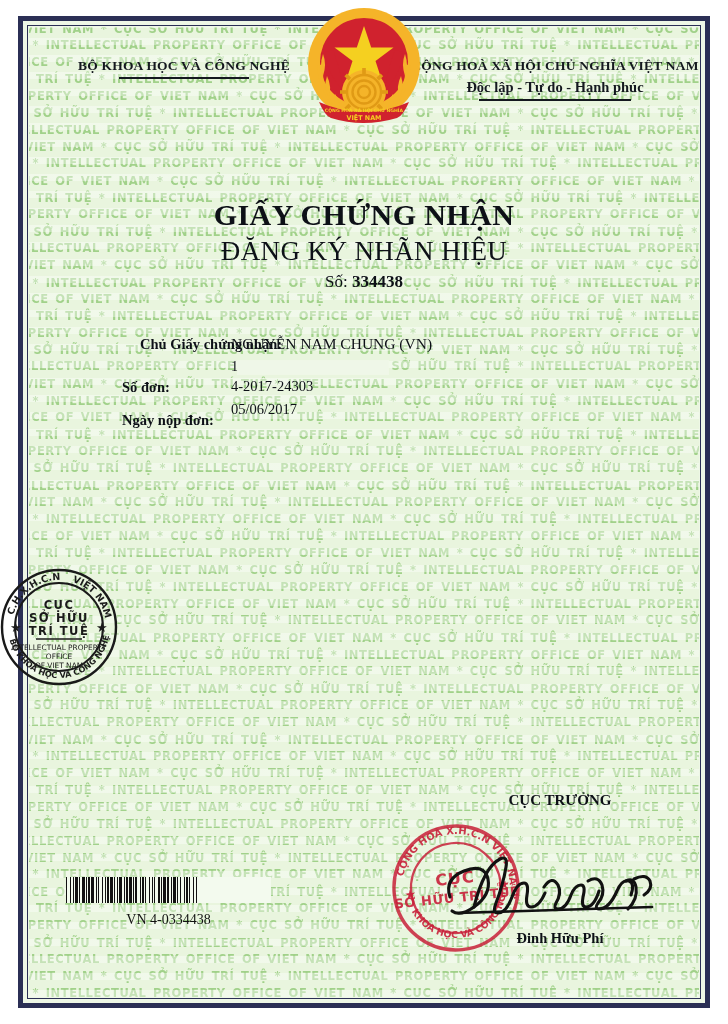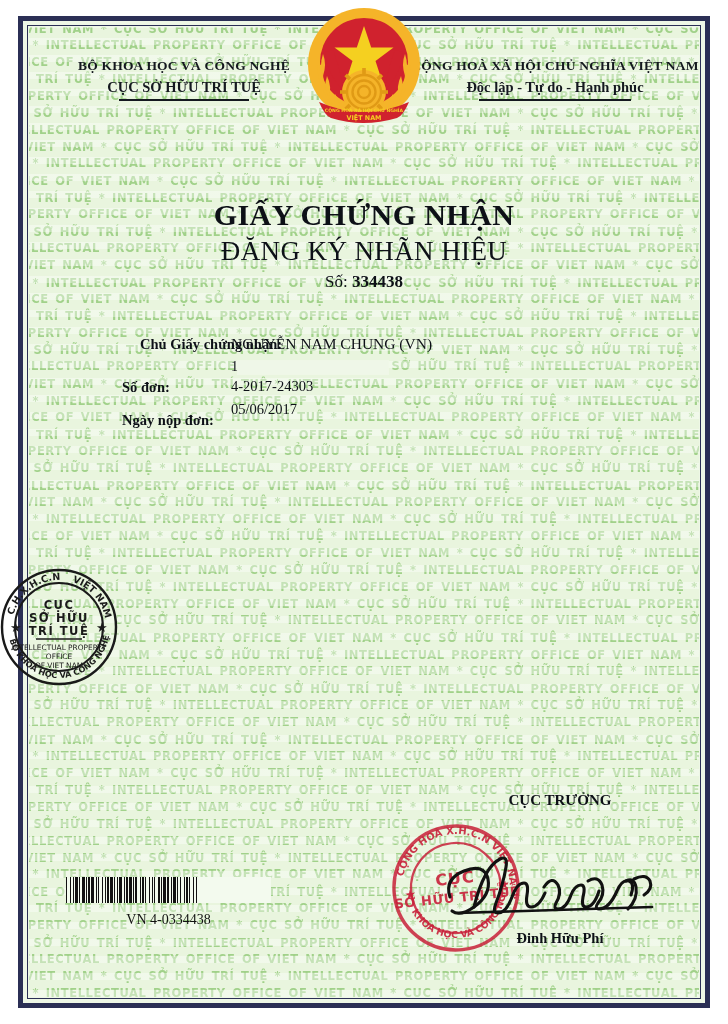--- a/index.html
+++ b/index.html
@@ -80,21 +80,20 @@
     <div id="wm-wrap">
       <div id="wm">INTELLECTUAL PROPERTY OFFICE OF VIET NAM * CỤC SỞ HỮU TRÍ TUỆ * INTELLECTUAL PROPERTY OFFICE OF VIET NAM * CỤC SỞ HỮU TRÍ TUỆ * INTELLECTUAL PROPERTY OFFICE OF VIET NAM * CỤC SỞ HỮU TRÍ TUỆ * INTELLECTUAL PROPERTY OFFICE OF VIET NAM * CỤC SỞ HỮU TRÍ TUỆ * INTELLECTUAL PROPERTY OFFICE OF VIET NAM * CỤC SỞ HỮU TRÍ TUỆ * INTELLECTUAL PROPERTY OFFICE OF VIET NAM * CỤC SỞ HỮU TRÍ TUỆ * INTELLECTUAL PROPERTY OFFICE OF VIET NAM * CỤC SỞ HỮU TRÍ TUỆ * INTELLECTUAL PROPERTY OFFICE OF VIET NAM * CỤC SỞ HỮU TRÍ TUỆ * INTELLECTUAL PROPERTY OFFICE OF VIET NAM * CỤC SỞ HỮU TRÍ TUỆ * INTELLECTUAL PROPERTY OFFICE OF VIET NAM * CỤC SỞ HỮU TRÍ TUỆ * INTELLECTUAL PROPERTY OFFICE OF VIET NAM * CỤC SỞ HỮU TRÍ TUỆ * INTELLECTUAL PROPERTY OFFICE OF VIET NAM * CỤC SỞ HỮU TRÍ TUỆ * INTELLECTUAL PROPERTY OFFICE OF VIET NAM * CỤC SỞ HỮU TRÍ TUỆ * INTELLECTUAL PROPERTY OFFICE OF VIET NAM * CỤC SỞ HỮU TRÍ TUỆ * INTELLECTUAL PROPERTY OFFICE OF VIET NAM * CỤC SỞ HỮU TRÍ TUỆ * INTELLECTUAL PROPERTY OFFICE OF VIET NAM * CỤC SỞ HỮU TRÍ TUỆ * INTELLECTUAL PROPERTY OFFICE OF VIET NAM * CỤC SỞ HỮU TRÍ TUỆ * INTELLECTUAL PROPERTY OFFICE OF VIET NAM * CỤC SỞ HỮU TRÍ TUỆ * INTELLECTUAL PROPERTY OFFICE OF VIET NAM * CỤC SỞ HỮU TRÍ TUỆ * INTELLECTUAL PROPERTY OFFICE OF VIET NAM * CỤC SỞ HỮU TRÍ TUỆ * INTELLECTUAL PROPERTY OFFICE OF VIET NAM * CỤC SỞ HỮU TRÍ TUỆ * INTELLECTUAL PROPERTY OFFICE OF VIET NAM * CỤC SỞ HỮU TRÍ TUỆ * INTELLECTUAL PROPERTY OFFICE OF VIET NAM * CỤC SỞ HỮU TRÍ TUỆ * INTELLECTUAL PROPERTY OFFICE OF VIET NAM * CỤC SỞ HỮU TRÍ TUỆ * INTELLECTUAL PROPERTY OFFICE OF VIET NAM * CỤC SỞ HỮU TRÍ TUỆ * INTELLECTUAL PROPERTY OFFICE OF VIET NAM * CỤC SỞ HỮU TRÍ TUỆ * INTELLECTUAL PROPERTY OFFICE OF VIET NAM * CỤC SỞ HỮU TRÍ TUỆ * INTELLECTUAL PROPERTY OFFICE OF VIET NAM * CỤC SỞ HỮU TRÍ TUỆ * INTELLECTUAL PROPERTY OFFICE OF VIET NAM * CỤC SỞ HỮU TRÍ TUỆ * INTELLECTUAL PROPERTY OFFICE OF VIET NAM * CỤC SỞ HỮU TRÍ TUỆ * INTELLECTUAL PROPERTY OFFICE OF VIET NAM * CỤC SỞ HỮU TRÍ TUỆ * INTELLECTUAL PROPERTY OFFICE OF VIET NAM * CỤC SỞ HỮU TRÍ TUỆ * INTELLECTUAL PROPERTY OFFICE OF VIET NAM * CỤC SỞ HỮU TRÍ TUỆ * INTELLECTUAL PROPERTY OFFICE OF VIET NAM * CỤC SỞ HỮU TRÍ TUỆ * INTELLECTUAL PROPERTY OFFICE OF VIET NAM * CỤC SỞ HỮU TRÍ TUỆ * INTELLECTUAL PROPERTY OFFICE OF VIET NAM * CỤC SỞ HỮU TRÍ TUỆ * INTELLECTUAL PROPERTY OFFICE OF VIET NAM * CỤC SỞ HỮU TRÍ TUỆ * INTELLECTUAL PROPERTY OFFICE OF VIET NAM * CỤC SỞ HỮU TRÍ TUỆ * INTELLECTUAL PROPERTY OFFICE OF VIET NAM * CỤC SỞ HỮU TRÍ TUỆ * INTELLECTUAL PROPERTY OFFICE OF VIET NAM * CỤC SỞ HỮU TRÍ TUỆ * INTELLECTUAL PROPERTY OFFICE OF VIET NAM * CỤC SỞ HỮU TRÍ TUỆ * INTELLECTUAL PROPERTY OFFICE OF VIET NAM * CỤC SỞ HỮU TRÍ TUỆ * INTELLECTUAL PROPERTY OFFICE OF VIET NAM * CỤC SỞ HỮU TRÍ TUỆ * INTELLECTUAL PROPERTY OFFICE OF VIET NAM * CỤC SỞ HỮU TRÍ TUỆ * INTELLECTUAL PROPERTY OFFICE OF VIET NAM * CỤC SỞ HỮU TRÍ TUỆ * INTELLECTUAL PROPERTY OFFICE OF VIET NAM * CỤC SỞ HỮU TRÍ TUỆ * INTELLECTUAL PROPERTY OFFICE OF VIET NAM * CỤC SỞ HỮU TRÍ TUỆ * INTELLECTUAL PROPERTY OFFICE OF VIET NAM * CỤC SỞ HỮU TRÍ TUỆ * INTELLECTUAL PROPERTY OFFICE OF VIET NAM * CỤC SỞ HỮU TRÍ TUỆ * INTELLECTUAL PROPERTY OFFICE OF VIET NAM * CỤC SỞ HỮU TRÍ TUỆ * INTELLECTUAL PROPERTY OFFICE OF VIET NAM * CỤC SỞ HỮU TRÍ TUỆ * INTELLECTUAL PROPERTY OFFICE OF VIET NAM * CỤC SỞ HỮU TRÍ TUỆ * INTELLECTUAL PROPERTY OFFICE OF VIET NAM * CỤC SỞ HỮU TRÍ TUỆ * INTELLECTUAL PROPERTY OFFICE OF VIET NAM * CỤC SỞ HỮU TRÍ TUỆ * INTELLECTUAL PROPERTY OFFICE OF VIET NAM * CỤC SỞ HỮU TRÍ TUỆ * INTELLECTUAL PROPERTY OFFICE OF VIET NAM * CỤC SỞ HỮU TRÍ TUỆ * INTELLECTUAL PROPERTY OFFICE OF VIET NAM * CỤC SỞ HỮU TRÍ TUỆ * INTELLECTUAL PROPERTY OFFICE OF VIET NAM * CỤC SỞ HỮU TRÍ TUỆ * INTELLECTUAL PROPERTY OFFICE OF VIET NAM * CỤC SỞ HỮU TRÍ TUỆ * INTELLECTUAL PROPERTY OFFICE OF VIET NAM * CỤC SỞ HỮU TRÍ TUỆ * INTELLECTUAL PROPERTY OFFICE OF VIET NAM * CỤC SỞ HỮU TRÍ TUỆ * INTELLECTUAL PROPERTY OFFICE OF VIET NAM * CỤC SỞ HỮU TRÍ TUỆ * INTELLECTUAL PROPERTY OFFICE OF VIET NAM * CỤC SỞ HỮU TRÍ TUỆ * INTELLECTUAL PROPERTY OFFICE OF VIET NAM * CỤC SỞ HỮU TRÍ TUỆ * INTELLECTUAL PROPERTY OFFICE OF VIET NAM * CỤC SỞ HỮU TRÍ TUỆ * INTELLECTUAL PROPERTY OFFICE OF VIET NAM * CỤC SỞ HỮU TRÍ TUỆ * INTELLECTUAL PROPERTY OFFICE OF VIET NAM * CỤC SỞ HỮU TRÍ TUỆ * INTELLECTUAL PROPERTY OFFICE OF VIET NAM * CỤC SỞ HỮU TRÍ TUỆ * INTELLECTUAL PROPERTY OFFICE OF VIET NAM * CỤC SỞ HỮU TRÍ TUỆ * INTELLECTUAL PROPERTY OFFICE OF VIET NAM * CỤC SỞ HỮU TRÍ TUỆ * INTELLECTUAL PROPERTY OFFICE OF VIET NAM * CỤC SỞ HỮU TRÍ TUỆ * INTELLECTUAL PROPERTY OFFICE OF VIET NAM * CỤC SỞ HỮU TRÍ TUỆ * INTELLECTUAL PROPERTY OFFICE OF VIET NAM * CỤC SỞ HỮU TRÍ TUỆ * INTELLECTUAL PROPERTY OFFICE OF VIET NAM * CỤC SỞ HỮU TRÍ TUỆ * INTELLECTUAL PROPERTY OFFICE OF VIET NAM * CỤC SỞ HỮU TRÍ TUỆ * INTELLECTUAL PROPERTY OFFICE OF VIET NAM * CỤC SỞ HỮU TRÍ TUỆ * INTELLECTUAL PROPERTY OFFICE OF VIET NAM * CỤC SỞ HỮU TRÍ TUỆ * INTELLECTUAL PROPERTY OFFICE OF VIET NAM * CỤC SỞ HỮU TRÍ TUỆ * INTELLECTUAL PROPERTY OFFICE OF VIET NAM * CỤC SỞ HỮU TRÍ TUỆ * INTELLECTUAL PROPERTY OFFICE OF VIET NAM * CỤC SỞ HỮU TRÍ TUỆ * INTELLECTUAL PROPERTY OFFICE OF VIET NAM * CỤC SỞ HỮU TRÍ TUỆ * INTELLECTUAL PROPERTY OFFICE OF VIET NAM * CỤC SỞ HỮU TRÍ TUỆ * INTELLECTUAL PROPERTY OFFICE OF VIET NAM * CỤC SỞ HỮU TRÍ TUỆ * INTELLECTUAL PROPERTY OFFICE OF VIET NAM * CỤC SỞ HỮU TRÍ TUỆ * INTELLECTUAL PROPERTY OFFICE OF VIET NAM * CỤC SỞ HỮU TRÍ TUỆ * INTELLECTUAL PROPERTY OFFICE OF VIET NAM * CỤC SỞ HỮU TRÍ TUỆ * INTELLECTUAL PROPERTY OFFICE OF VIET NAM * CỤC SỞ HỮU TRÍ TUỆ * INTELLECTUAL PROPERTY OFFICE OF VIET NAM * CỤC SỞ HỮU TRÍ TUỆ * INTELLECTUAL PROPERTY OFFICE OF VIET NAM * CỤC SỞ HỮU TRÍ TUỆ * INTELLECTUAL PROPERTY OFFICE OF VIET NAM * CỤC SỞ HỮU TRÍ TUỆ * INTELLECTUAL PROPERTY OFFICE OF VIET NAM * CỤC SỞ HỮU TRÍ TUỆ * INTELLECTUAL PROPERTY OFFICE OF VIET NAM * CỤC SỞ HỮU TRÍ TUỆ * INTELLECTUAL PROPERTY OFFICE OF VIET NAM * CỤC SỞ HỮU TRÍ TUỆ * INTELLECTUAL PROPERTY OFFICE OF VIET NAM * CỤC SỞ HỮU TRÍ TUỆ * INTELLECTUAL PROPERTY OFFICE OF VIET NAM * CỤC SỞ HỮU TRÍ TUỆ * INTELLECTUAL PROPERTY OFFICE OF VIET NAM * CỤC SỞ HỮU TRÍ TUỆ * INTELLECTUAL PROPERTY OFFICE OF VIET NAM * CỤC SỞ HỮU TRÍ TUỆ * INTELLECTUAL PROPERTY OFFICE OF VIET NAM * CỤC SỞ HỮU TRÍ TUỆ * INTELLECTUAL PROPERTY OFFICE OF VIET NAM * CỤC SỞ HỮU TRÍ TUỆ * INTELLECTUAL PROPERTY OFFICE OF VIET NAM * CỤC SỞ HỮU TRÍ TUỆ * INTELLECTUAL PROPERTY OFFICE OF VIET NAM * CỤC SỞ HỮU TRÍ TUỆ * INTELLECTUAL PROPERTY OFFICE OF VIET NAM * CỤC SỞ HỮU TRÍ TUỆ * INTELLECTUAL PROPERTY OFFICE OF VIET NAM * CỤC SỞ HỮU TRÍ TUỆ * INTELLECTUAL PROPERTY OFFICE OF VIET NAM * CỤC SỞ HỮU TRÍ TUỆ * INTELLECTUAL PROPERTY OFFICE OF VIET NAM * CỤC SỞ HỮU TRÍ TUỆ * INTELLECTUAL PROPERTY OFFICE OF VIET NAM * CỤC SỞ HỮU TRÍ TUỆ * INTELLECTUAL PROPERTY OFFICE OF VIET NAM * CỤC SỞ HỮU TRÍ TUỆ * INTELLECTUAL PROPERTY OFFICE OF VIET NAM * CỤC SỞ HỮU TRÍ TUỆ * INTELLECTUAL PROPERTY OFFICE OF VIET NAM * CỤC SỞ HỮU TRÍ TUỆ * INTELLECTUAL PROPERTY OFFICE OF VIET NAM * CỤC SỞ HỮU TRÍ TUỆ * INTELLECTUAL PROPERTY OFFICE OF VIET NAM * CỤC SỞ HỮU TRÍ TUỆ * INTELLECTUAL PROPERTY OFFICE OF VIET NAM * CỤC SỞ HỮU TRÍ TUỆ * INTELLECTUAL PROPERTY OFFICE OF VIET NAM * CỤC SỞ HỮU TRÍ TUỆ * INTELLECTUAL PROPERTY OFFICE OF VIET NAM * CỤC SỞ HỮU TRÍ TUỆ * INTELLECTUAL PROPERTY OFFICE OF VIET NAM * CỤC SỞ HỮU TRÍ TUỆ * INTELLECTUAL PROPERTY OFFICE OF VIET NAM * CỤC SỞ HỮU TRÍ TUỆ * INTELLECTUAL PROPERTY OFFICE OF VIET NAM * CỤC SỞ HỮU TRÍ TUỆ * INTELLECTUAL PROPERTY OFFICE OF VIET NAM * CỤC SỞ HỮU TRÍ TUỆ * INTELLECTUAL PROPERTY OFFICE OF VIET NAM * CỤC SỞ HỮU TRÍ TUỆ * INTELLECTUAL PROPERTY OFFICE OF VIET NAM * CỤC SỞ HỮU TRÍ TUỆ * </div>
       <div id="wm-tint"></div>
     </div>
   </div>
 
   <div id="content">
 
     <div class="blk hdr" style="left:50px;top:58px;width:268px;">
       <div class="l1">BỘ KHOA HỌC VÀ CÔNG NGHỆ</div>
-      <div class="l2">CỤC SỞ HỮU TRÍ TUỆ</div>
       <div class="rule" style="width:130px;"></div>
     </div>
 
     <div class="blk hdr" style="left:410px;top:58px;width:290px;">
       <div class="l1">CỘNG HOÀ XÃ HỘI CHỦ NGHĨA VIỆT NAM</div>
       <div class="l2">Độc lập - Tự do - Hạnh phúc</div>
       <div class="rule" style="width:152px;"></div>
     </div>
 
     <div id="emblem">

